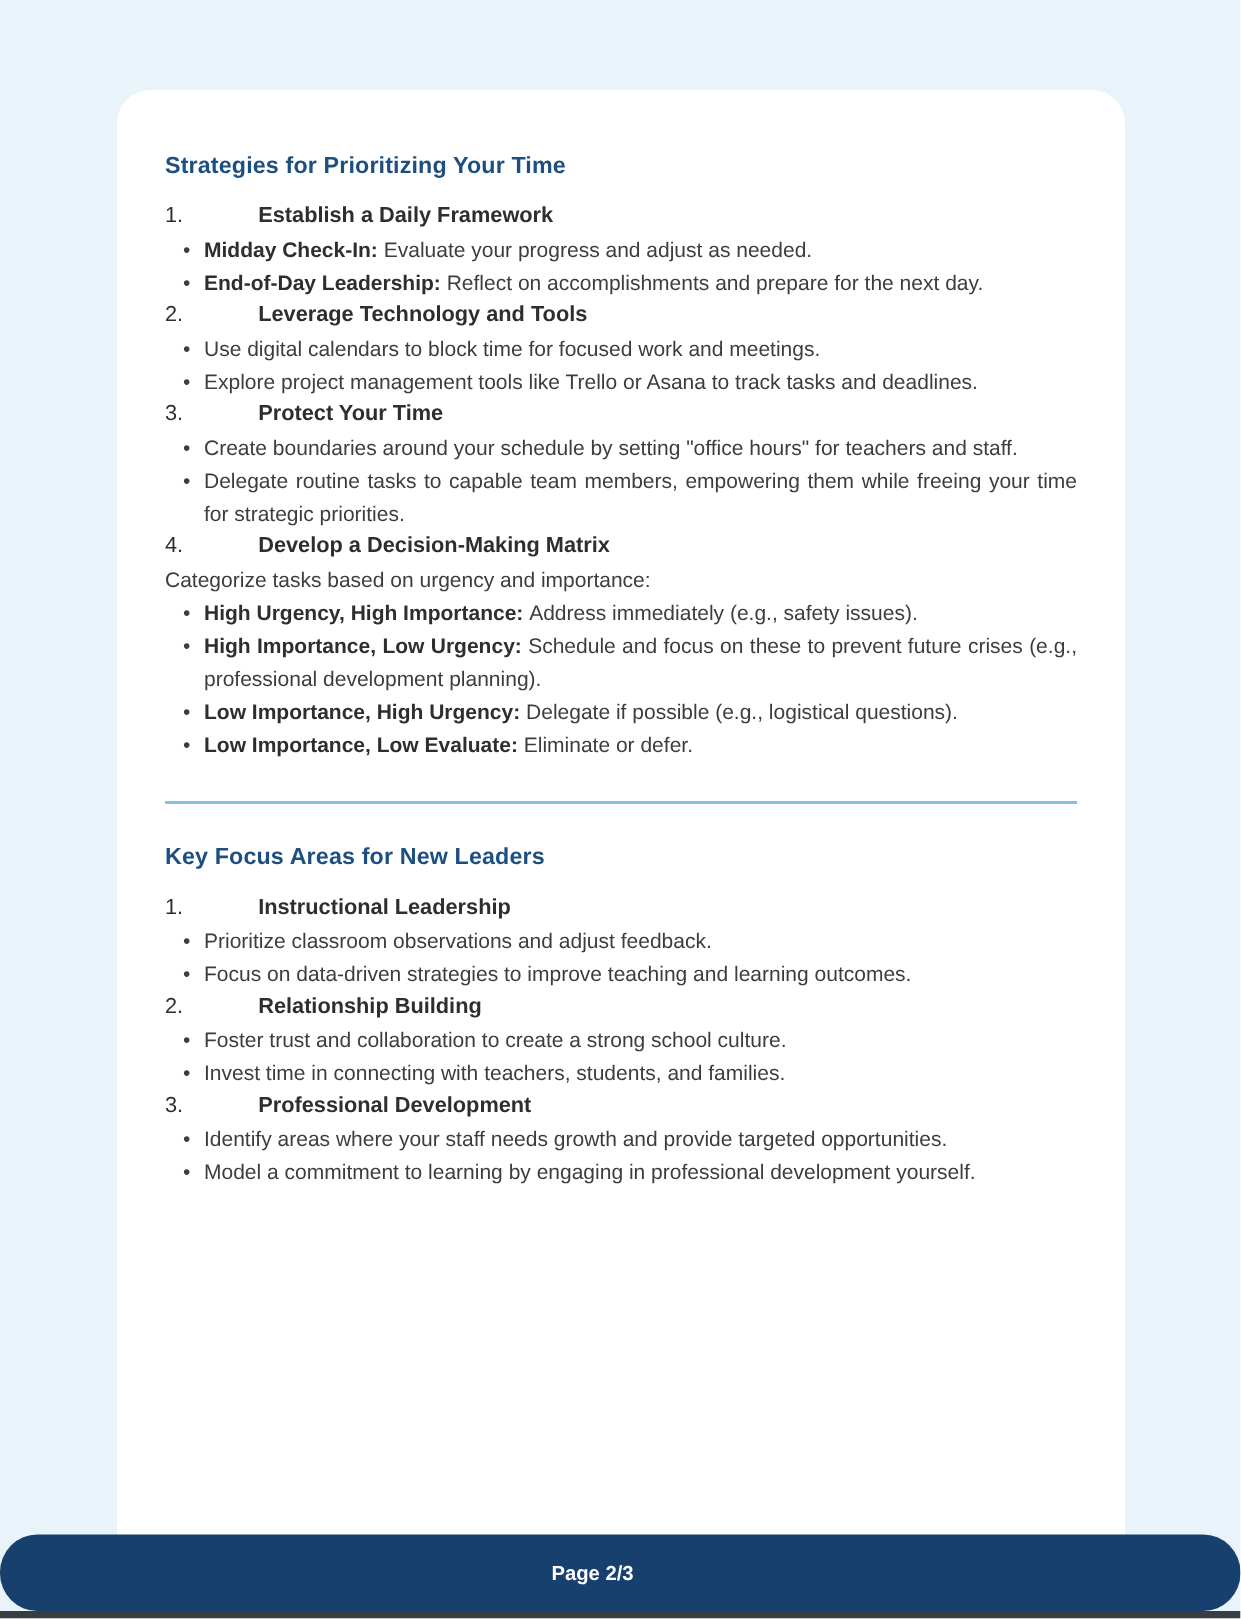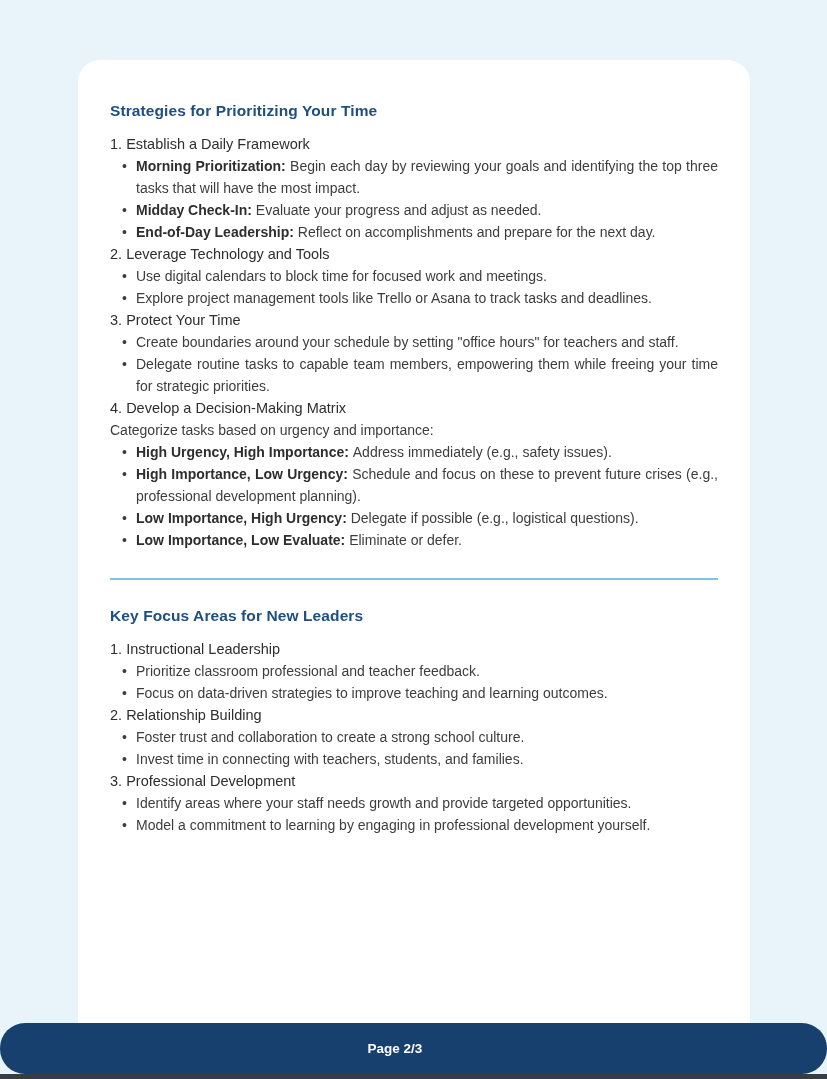--- a/index.html
+++ b/index.html
@@ -31,21 +31,21 @@
     letter-spacing: 0.1px;
     color: var(--heading-color, #1d4f80);
     line-height: 20px;
   }
   .item-heading {
     font-size: 14.5px;
     line-height: 22px;
     color: #2e2e2e;
   }
   .item-number { font-weight: 400; }
-  .item-title { font-weight: 400; }
+  .item-title { font-weight: 700; margin-left: 46px; }
   .intro {
     margin: 0;
     font-size: 14px;
     line-height: 22px;
     color: var(--body-color, #3d3d3d);
   }
   ul.bullets {
     list-style: none;
     margin: 0; padding: 0;
   }
@@ -97,21 +97,20 @@
 </style>
 </head>
 <body>
 
 <div class="page">
   <div class="card">
     <div>
         <h2 class="section-title">Strategies for Prioritizing Your Time</h2>
         <div class="item-heading"><span class="item-number">1. </span><span class="item-title">Establish a Daily Framework</span></div>
         <ul class="bullets">
-          <li class="bullet"><strong>Morning Prioritization: </strong>Begin each day by reviewing your goals and identifying the top three tasks that will have the most impact.</li>
           <li class="bullet"><strong>Midday Check-In: </strong>Evaluate your progress and adjust as needed.</li>
           <li class="bullet"><strong>End-of-Day Leadership: </strong>Reflect on accomplishments and prepare for the next day.</li>
         </ul>
         <div class="item-heading"><span class="item-number">2. </span><span class="item-title">Leverage Technology and Tools</span></div>
         <ul class="bullets">
           <li class="bullet">Use digital calendars to block time for focused work and meetings.</li>
           <li class="bullet">Explore project management tools like Trello or Asana to track tasks and deadlines.</li>
         </ul>
         <div class="item-heading"><span class="item-number">3. </span><span class="item-title">Protect Your Time</span></div>
         <ul class="bullets">
@@ -123,21 +122,21 @@
         <ul class="bullets">
           <li class="bullet"><strong>High Urgency, High Importance: </strong>Address immediately (e.g., safety issues).</li>
           <li class="bullet"><strong>High Importance, Low Urgency: </strong>Schedule and focus on these to prevent future crises (e.g., professional development planning).</li>
           <li class="bullet"><strong>Low Importance, High Urgency: </strong>Delegate if possible (e.g., logistical questions).</li>
           <li class="bullet"><strong>Low Importance, Low Evaluate: </strong>Eliminate or defer.</li>
         </ul>
         <div class="divider"></div>
         <h2 class="section-title">Key Focus Areas for New Leaders</h2>
         <div class="item-heading"><span class="item-number">1. </span><span class="item-title">Instructional Leadership</span></div>
         <ul class="bullets">
-          <li class="bullet">Prioritize classroom professional and teacher feedback.</li>
+          <li class="bullet">Prioritize classroom observations and adjust feedback.</li>
           <li class="bullet">Focus on data-driven strategies to improve teaching and learning outcomes.</li>
         </ul>
         <div class="item-heading"><span class="item-number">2. </span><span class="item-title">Relationship Building</span></div>
         <ul class="bullets">
           <li class="bullet">Foster trust and collaboration to create a strong school culture.</li>
           <li class="bullet">Invest time in connecting with teachers, students, and families.</li>
         </ul>
         <div class="item-heading"><span class="item-number">3. </span><span class="item-title">Professional Development</span></div>
         <ul class="bullets">
           <li class="bullet">Identify areas where your staff needs growth and provide targeted opportunities.</li>

